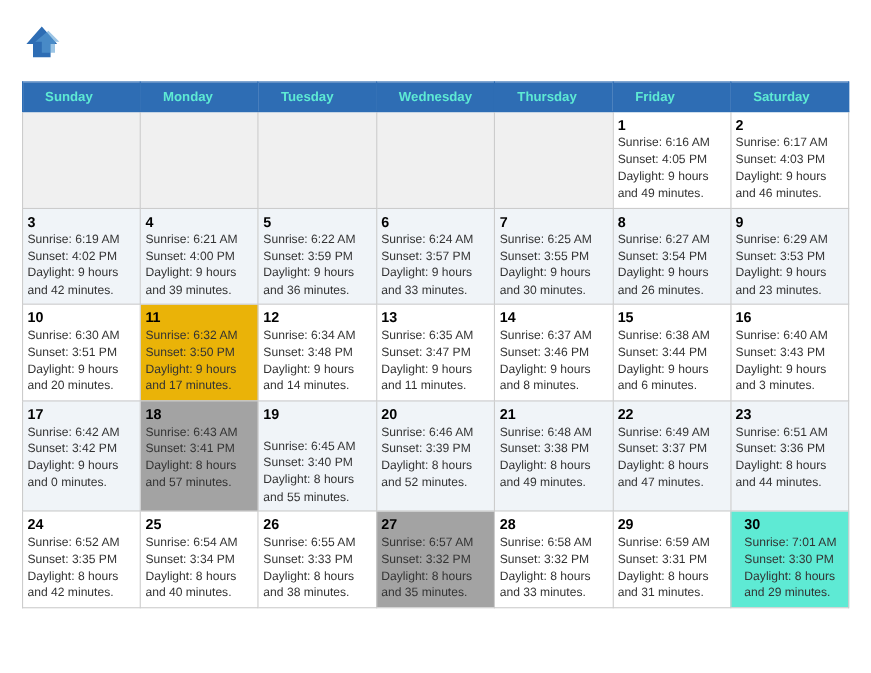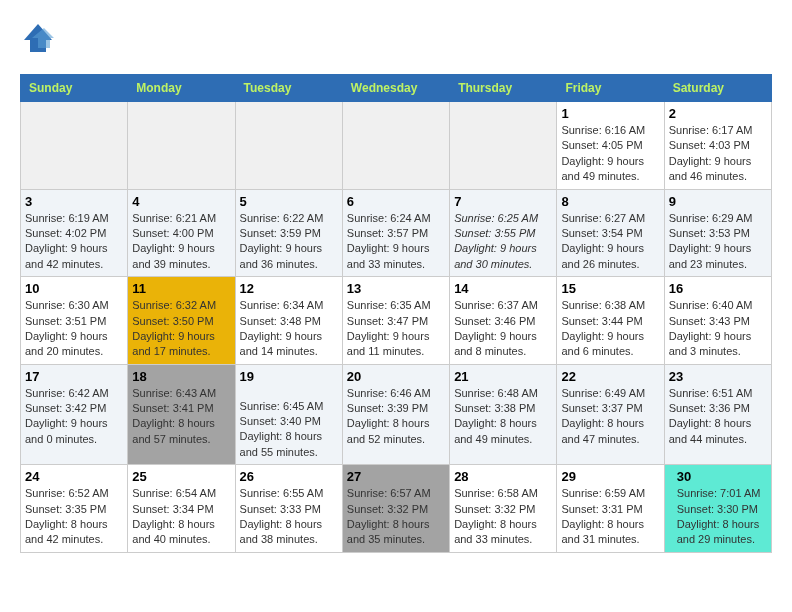--- a/index.html
+++ b/index.html
@@ -42,22 +42,22 @@
       font-size: 16px;
       color: #444;
     }
     .calendar {
       width: 100%;
       border-collapse: collapse;
       font-size: 11px;
     }
     .calendar thead tr th {
       background-color: #2e6db4;
-      color: #bef264;
-      padding: 6px 8px;
+      color: #5eead4;
+      padding: 6px 20px;
       text-align: left;
       font-size: 12px;
       font-weight: bold;
       border: 1px solid #2e6db4;
     }
     .calendar tbody tr td {
       border: 1px solid #ccc;
       vertical-align: top;
       padding: 4px;
       width: 107px;
@@ -155,21 +155,21 @@
 Daylight: 9 hours and 36 minutes.</div>
         </td>
         <td style="background: rgb(240, 244, 248);">
           <span class="day-number">6</span>
           <div class="day-info" style="white-space: pre-line;">Sunrise: 6:24 AM
 Sunset: 3:57 PM
 Daylight: 9 hours and 33 minutes.</div>
         </td>
         <td style="background: rgb(240, 244, 248);">
           <span class="day-number">7</span>
-          <div class="day-info" style="white-space: pre-line; font-style: italic;">Sunrise: 6:25 AM
+          <div class="day-info" style="white-space: pre-line;">Sunrise: 6:25 AM
 Sunset: 3:55 PM
 Daylight: 9 hours and 30 minutes.</div>
         </td>
         <td style="background: rgb(240, 244, 248);">
           <span class="day-number">8</span>
           <div class="day-info" style="white-space: pre-line;">Sunrise: 6:27 AM
 Sunset: 3:54 PM
 Daylight: 9 hours and 26 minutes.</div>
         </td>
         <td style="background: rgb(240, 244, 248);">

